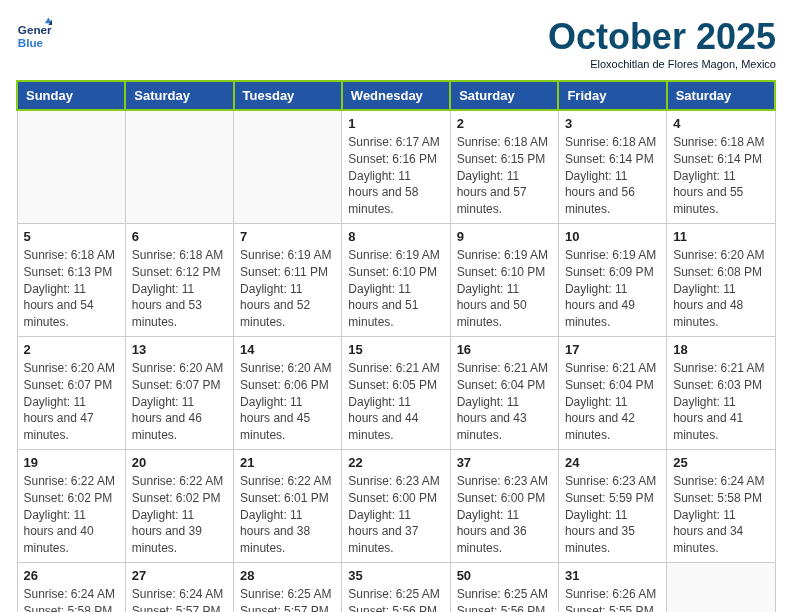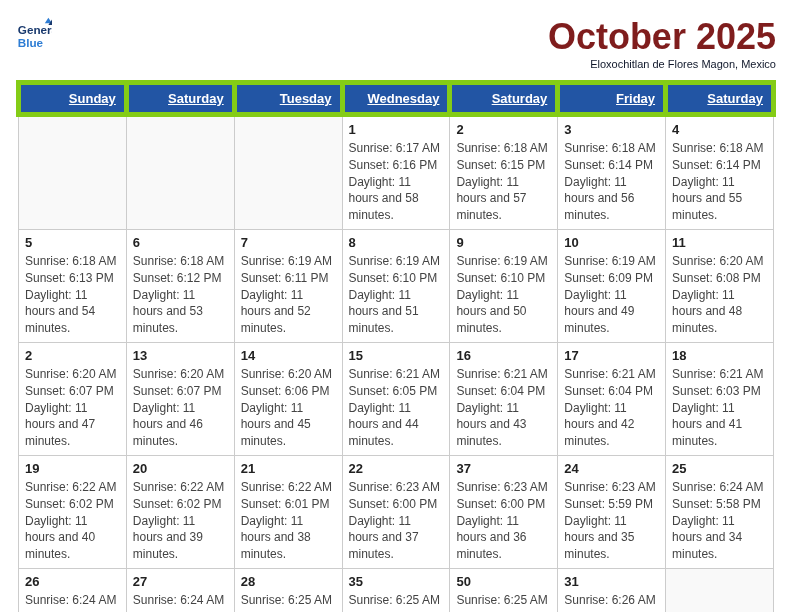--- a/index.html
+++ b/index.html
@@ -24,39 +24,38 @@
     .logo-icon {
       width: 36px;
       height: 36px;
     }
     .title-area {
       text-align: right;
     }
     .month-title {
       font-size: 36px;
       font-weight: bold;
-      color: #7f1d1d;
+      color: #0c4a6e;
     }
     .location-title {
       font-size: 11px;
       color: #0f172a;
     }
     .calendar {
       width: 100%;
       border-collapse: collapse;
       border: 1px solid #ccc;
     }
     .calendar th {
       background-color: #2255a4;
       color: white;
-      text-align: right;
+      text-align: left;
       padding: 6px 8px;
       font-size: 13px;
-      border: 5px solid #84cc16;
-      text-decoration: underline;
+      border: 2px solid #84cc16;
     }
     .calendar td {
       vertical-align: top;
       border: 1px solid #ccc;
       padding: 5px 6px;
       width: 108px;
       min-height: 80px;
       background: #fff;
       font-size: 11px;
       color: #333;

